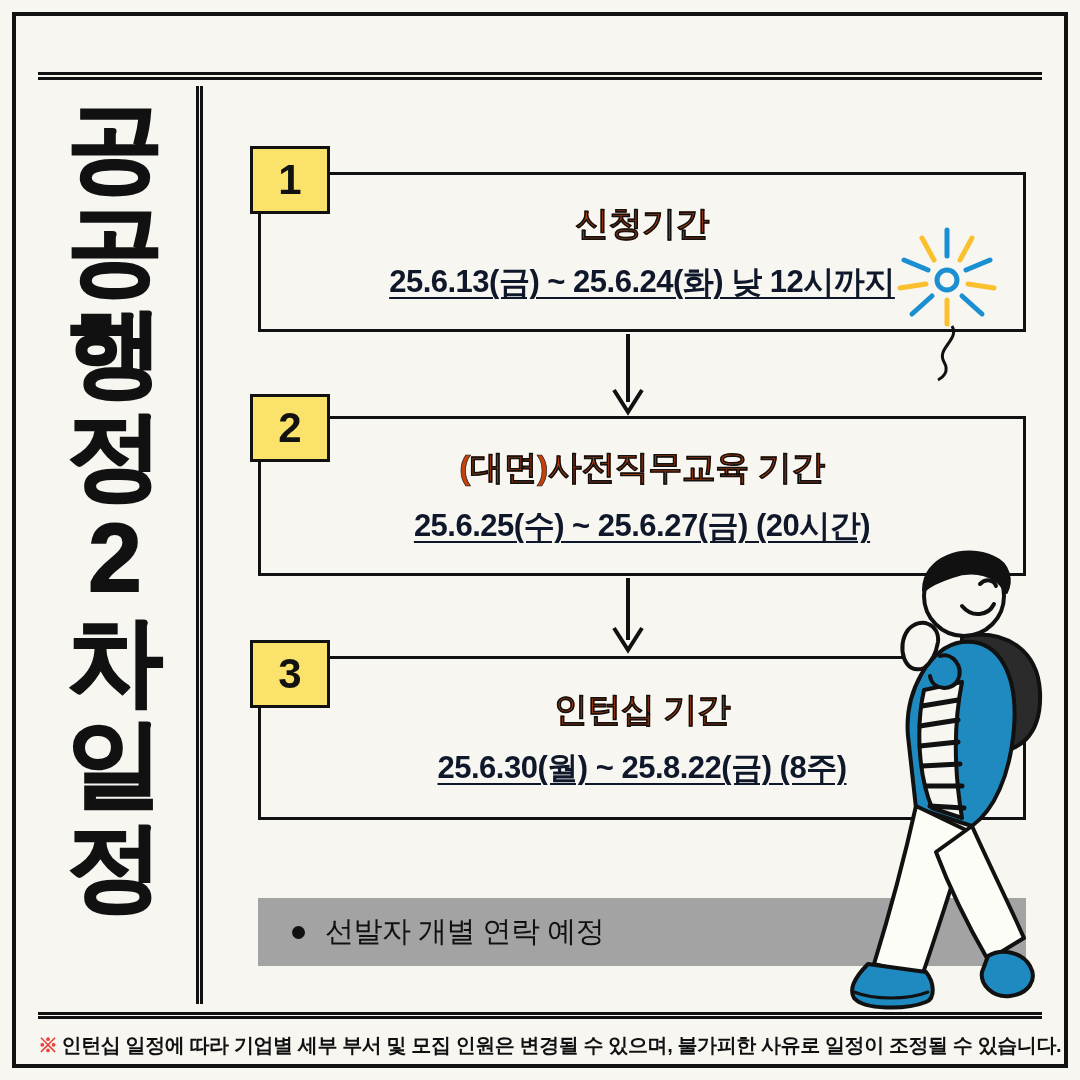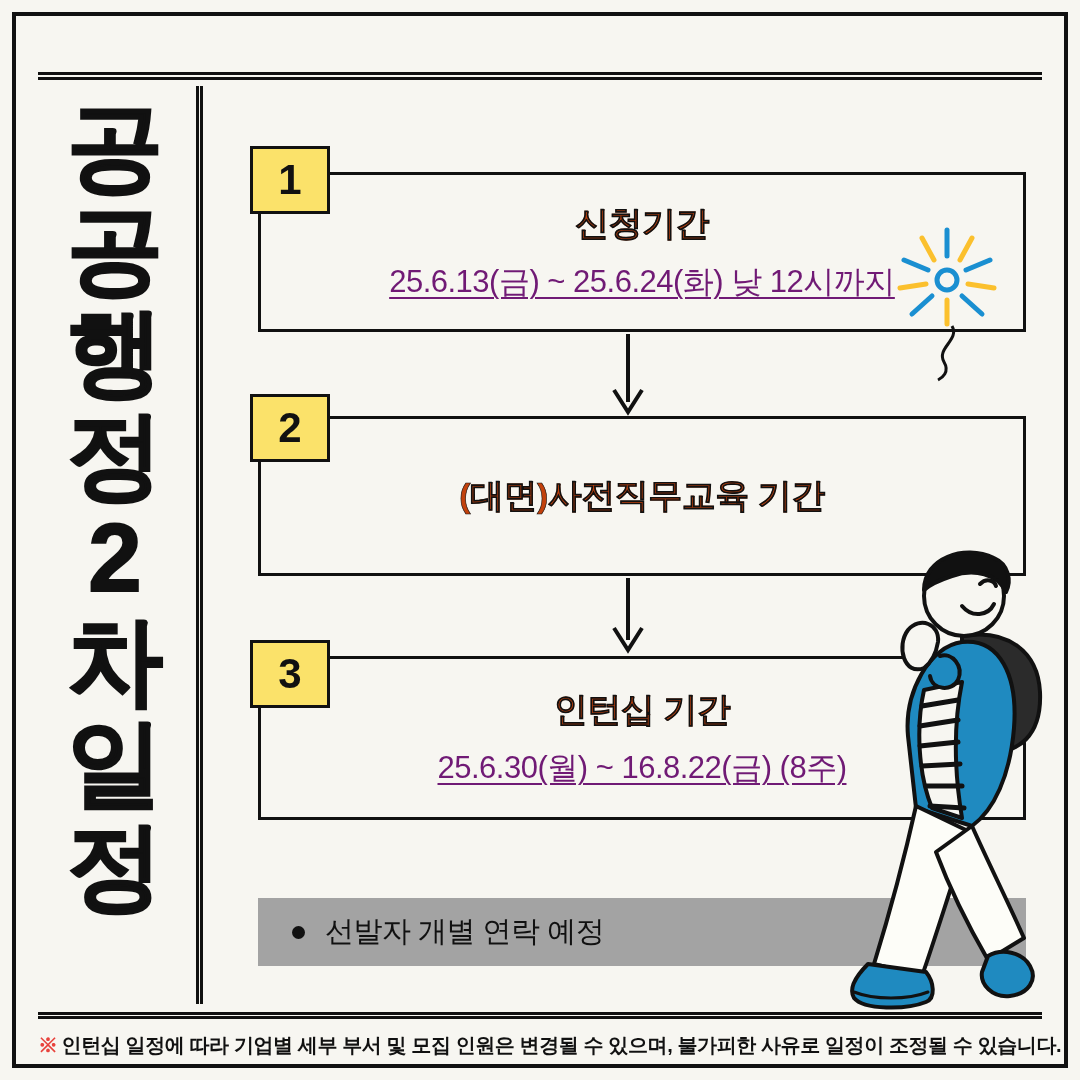--- a/index.html
+++ b/index.html
@@ -129,23 +129,23 @@
     gap: 14px;
   }
   .step-title {
     font-weight: bold;
     font-size: 34px;
     color: #c2410c;
     letter-spacing: -0.5px;
     -webkit-text-stroke: 0.6px #111;
   }
   .step-date {
-    font-weight: normal;
+    font-weight: bold;
     font-size: 31px;
-    color: #701a75;
+    color: #0f172a;
     text-decoration: underline;
     text-underline-offset: 5px;
     text-decoration-thickness: 2px;
     letter-spacing: -0.5px;
   }
 
   
   .arrow {
     position: absolute;
     width: 40px;
@@ -244,35 +244,36 @@
   <div class="arrow" id="arrow-1">
     <svg width="40" height="86" viewBox="0 0 40 86" xmlns="http://www.w3.org/2000/svg">
       <line x1="20" y1="2" x2="20" y2="70" stroke="#111111" stroke-width="4"></line>
       <polyline points="6,58 20,80 34,58" fill="none" stroke="#111111" stroke-width="4"></polyline>
     </svg>
   </div>
 
   <div class="step-box" id="step-box-2">
     <div class="step-inner">
       <div class="step-title">(대면)사전직무교육 기간</div>
+      <div class="step-date">25.6.25(수) ~ 25.6.27(금) (20시간)</div>
     </div>
   </div>
   <div class="step-num" id="step-num-2">2</div>
 
   <div class="arrow" id="arrow-2">
     <svg width="40" height="86" viewBox="0 0 40 86" xmlns="http://www.w3.org/2000/svg">
       <line x1="20" y1="2" x2="20" y2="64" stroke="#111111" stroke-width="4"></line>
       <polyline points="6,52 20,74 34,52" fill="none" stroke="#111111" stroke-width="4"></polyline>
     </svg>
   </div>
 
   <div class="step-box" id="step-box-3">
     <div class="step-inner">
       <div class="step-title">인턴십 기간</div>
-      <div class="step-date">25.6.30(월) ~ 16.8.22(금) (8주)</div>
+      <div class="step-date">25.6.30(월) ~ 25.8.22(금) (8주)</div>
     </div>
   </div>
   <div class="step-num" id="step-num-3">3</div>
 
   <div class="note-bar">
     <span class="note-bullet"></span>
     <span class="note-text">선발자 개별 연락 예정</span>
   </div>
 
   <div class="footnote">

